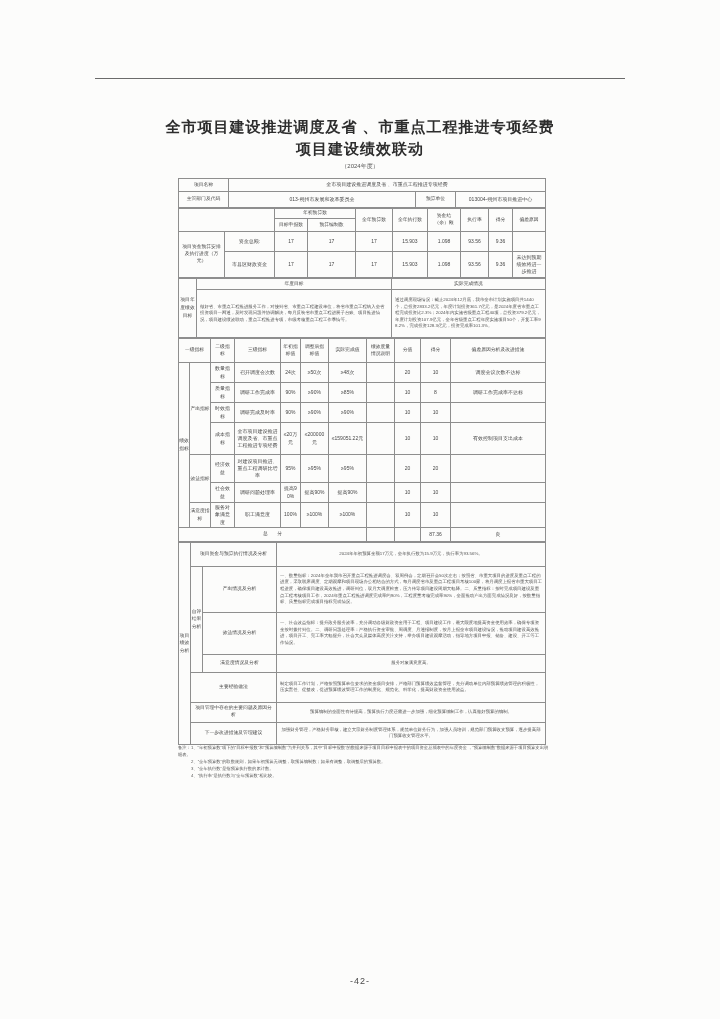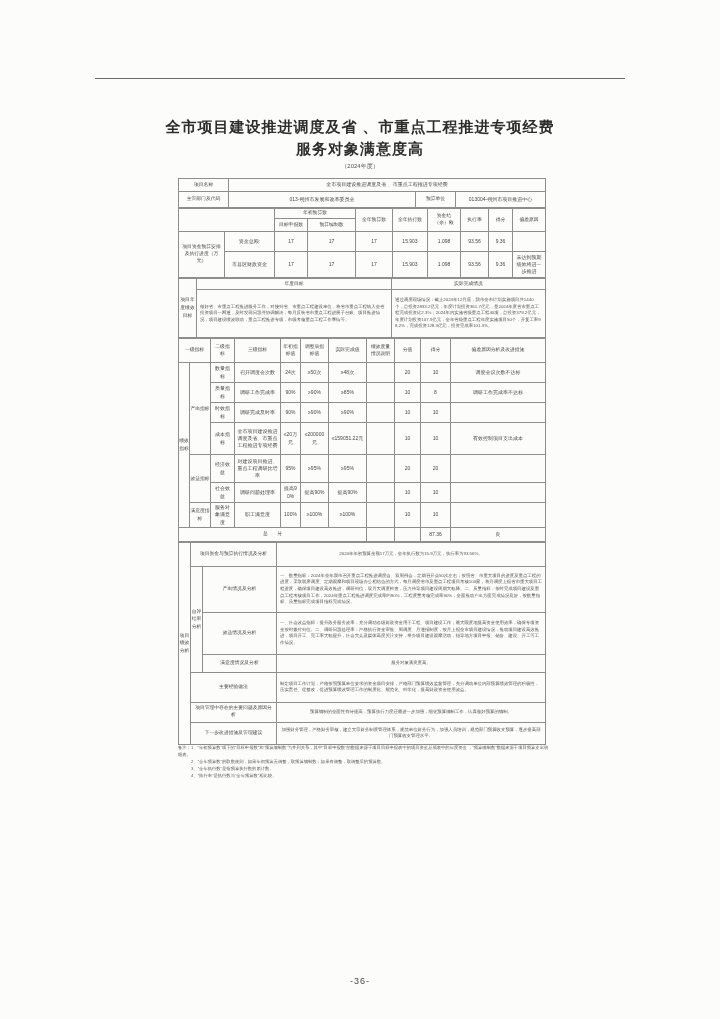--- a/index.html
+++ b/index.html
@@ -63,21 +63,21 @@
 </style>
 </head>
 <body>
 
 <div class="page">
 
   <div class="header-rule"></div>
 
   <div class="doc-title">
     <span>全市项目建设推进调度及省 、市重点工程推进专项经费</span><br>
-    <span>服务对象满意度高</span>
+    <span>项目建设绩效联动</span>
   </div>
   <div class="doc-subtitle">（2024年度）</div>
 
   <div class="tbl-wrap">
 
     <table>
       <colgroup>
           <col style="width:50px">
           <col style="width:187px">
           <col style="width:40px">
@@ -331,15 +331,15 @@
 
   </div>
 
   <div class="notes">
     <div>备注：1、“年初预算数”项下的“目标申报数”和“预算编制数”为并列关系，其中“目标申报数”的数据来源于项目目标申报表中的项目资金总额表中的年度资金 ，“预算编制数”数据来源于项目预算支出明细表。</div>
     <div class="n-sub">2、“全年预算数”的取数规则，如果年初预算无调整，取预算编制数；如果有调整，取调整后的预算数。</div>
     <div class="n-sub">3、“全年执行数”是指预算执行数的累计数。</div>
     <div class="n-sub">4、“执行率”是执行数与“全年预算数”相比较。</div>
   </div>
 
-  <div class="page-footer">-36-</div>
+  <div class="page-footer">-42-</div>
 
 </div>
 
 </body></html>

